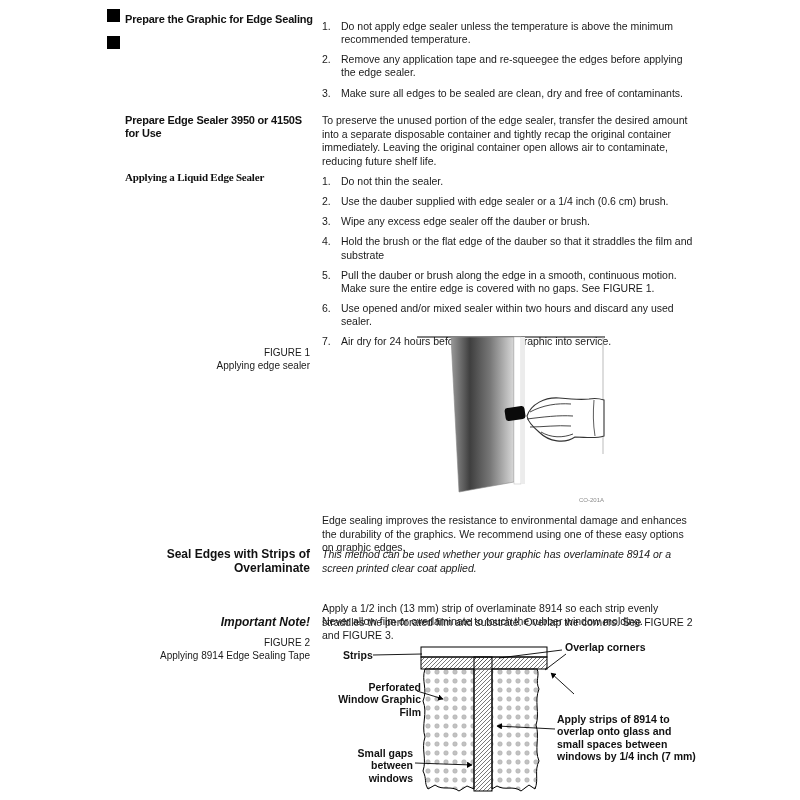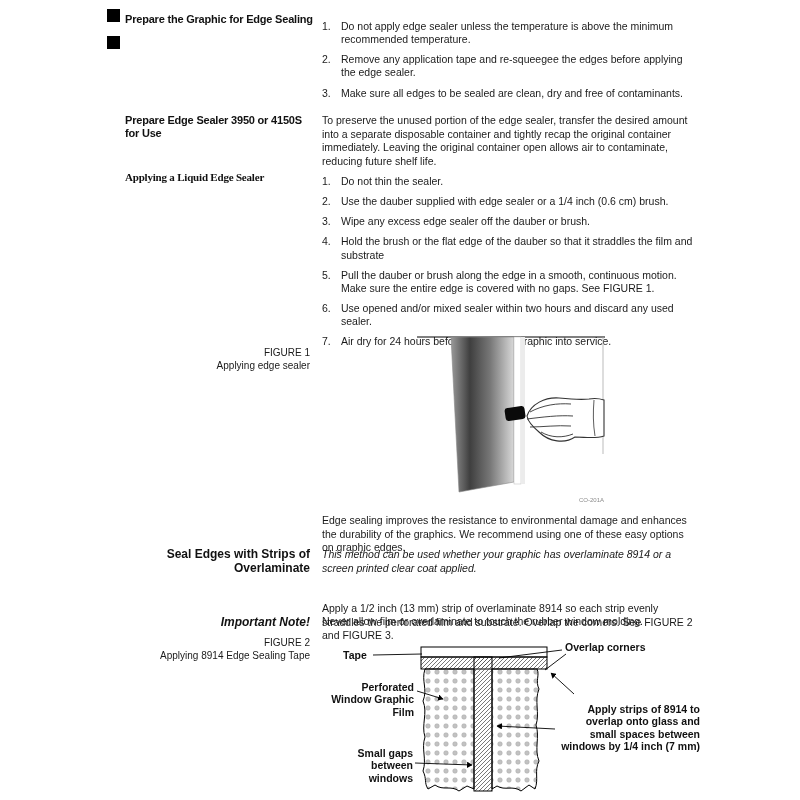--- a/index.html
+++ b/index.html
@@ -42,23 +42,23 @@
     position:absolute; right:6px; bottom:4px; font-size:6px; color:#8a8a8a;
   }
 
   .fig2-box { position:absolute; left:325px; top:641px; width:375px; height:158px; }
   .fig2-svg { position:absolute; left:0; top:0; }
   .fig2-label {
     position:absolute; font-weight:bold; font-size:10.5px; line-height:1.18; color:#111;
   }
   #lbl-glass   { left:18px;  top:8px; }
   #lbl-overlap { left:240px; top:0px; }
-  #lbl-film    { left:1px;   top:40px;  width:88px;  text-align:right; }
+  #lbl-film    { left:8px;   top:40px;  width:88px;  text-align:right; }
   #lbl-gaps    { left:8px;   top:106px; width:80px;  text-align:right; }
-  #lbl-apply   { left:232px; top:62px;  width:143px;text-align:right; }
+  #lbl-apply   { left:232px; top:72px;  width:143px; }
 </style>
 </head>
 <body>
 
 <div class="page">
 
   <div class="mark" style="left:107px; top:9px;"></div>
   <div class="mark" style="left:107px; top:36px;"></div>
 
   <div class="heading" style="top:13px;">Prepare the Graphic for Edge Sealing</div>
@@ -187,20 +187,20 @@
 
       <line x1="48" y1="14" x2="97" y2="13" stroke="#000" stroke-width="0.9"></line>
       <line x1="237" y1="9" x2="174" y2="17" stroke="#000" stroke-width="0.9"></line>
       <line x1="241" y1="13" x2="220" y2="29" stroke="#000" stroke-width="0.9"></line>
       <line x1="92" y1="50" x2="118" y2="58" stroke="#000" stroke-width="0.9" marker-end="url(#arr)"></line>
       <line x1="90" y1="122" x2="147" y2="124" stroke="#000" stroke-width="0.9" marker-end="url(#arr)"></line>
       <line x1="230" y1="88" x2="172" y2="85" stroke="#000" stroke-width="0.9" marker-end="url(#arr)"></line>
       <line x1="249" y1="53" x2="226" y2="32" stroke="#000" stroke-width="0.9" marker-end="url(#arr)"></line>
     </svg>
 
-    <div class="fig2-label" id="lbl-glass">Tape</div>
+    <div class="fig2-label" id="lbl-glass">Strips</div>
     <div class="fig2-label" id="lbl-overlap">Overlap corners</div>
     <div class="fig2-label" id="lbl-film">Perforated Window Graphic Film</div>
     <div class="fig2-label" id="lbl-gaps">Small gaps between windows</div>
     <div class="fig2-label" id="lbl-apply">Apply strips of 8914 to overlap onto glass and small spaces between windows by 1/4 inch (7 mm)</div>
   </div>
 
 </div>
 
 </body></html>

